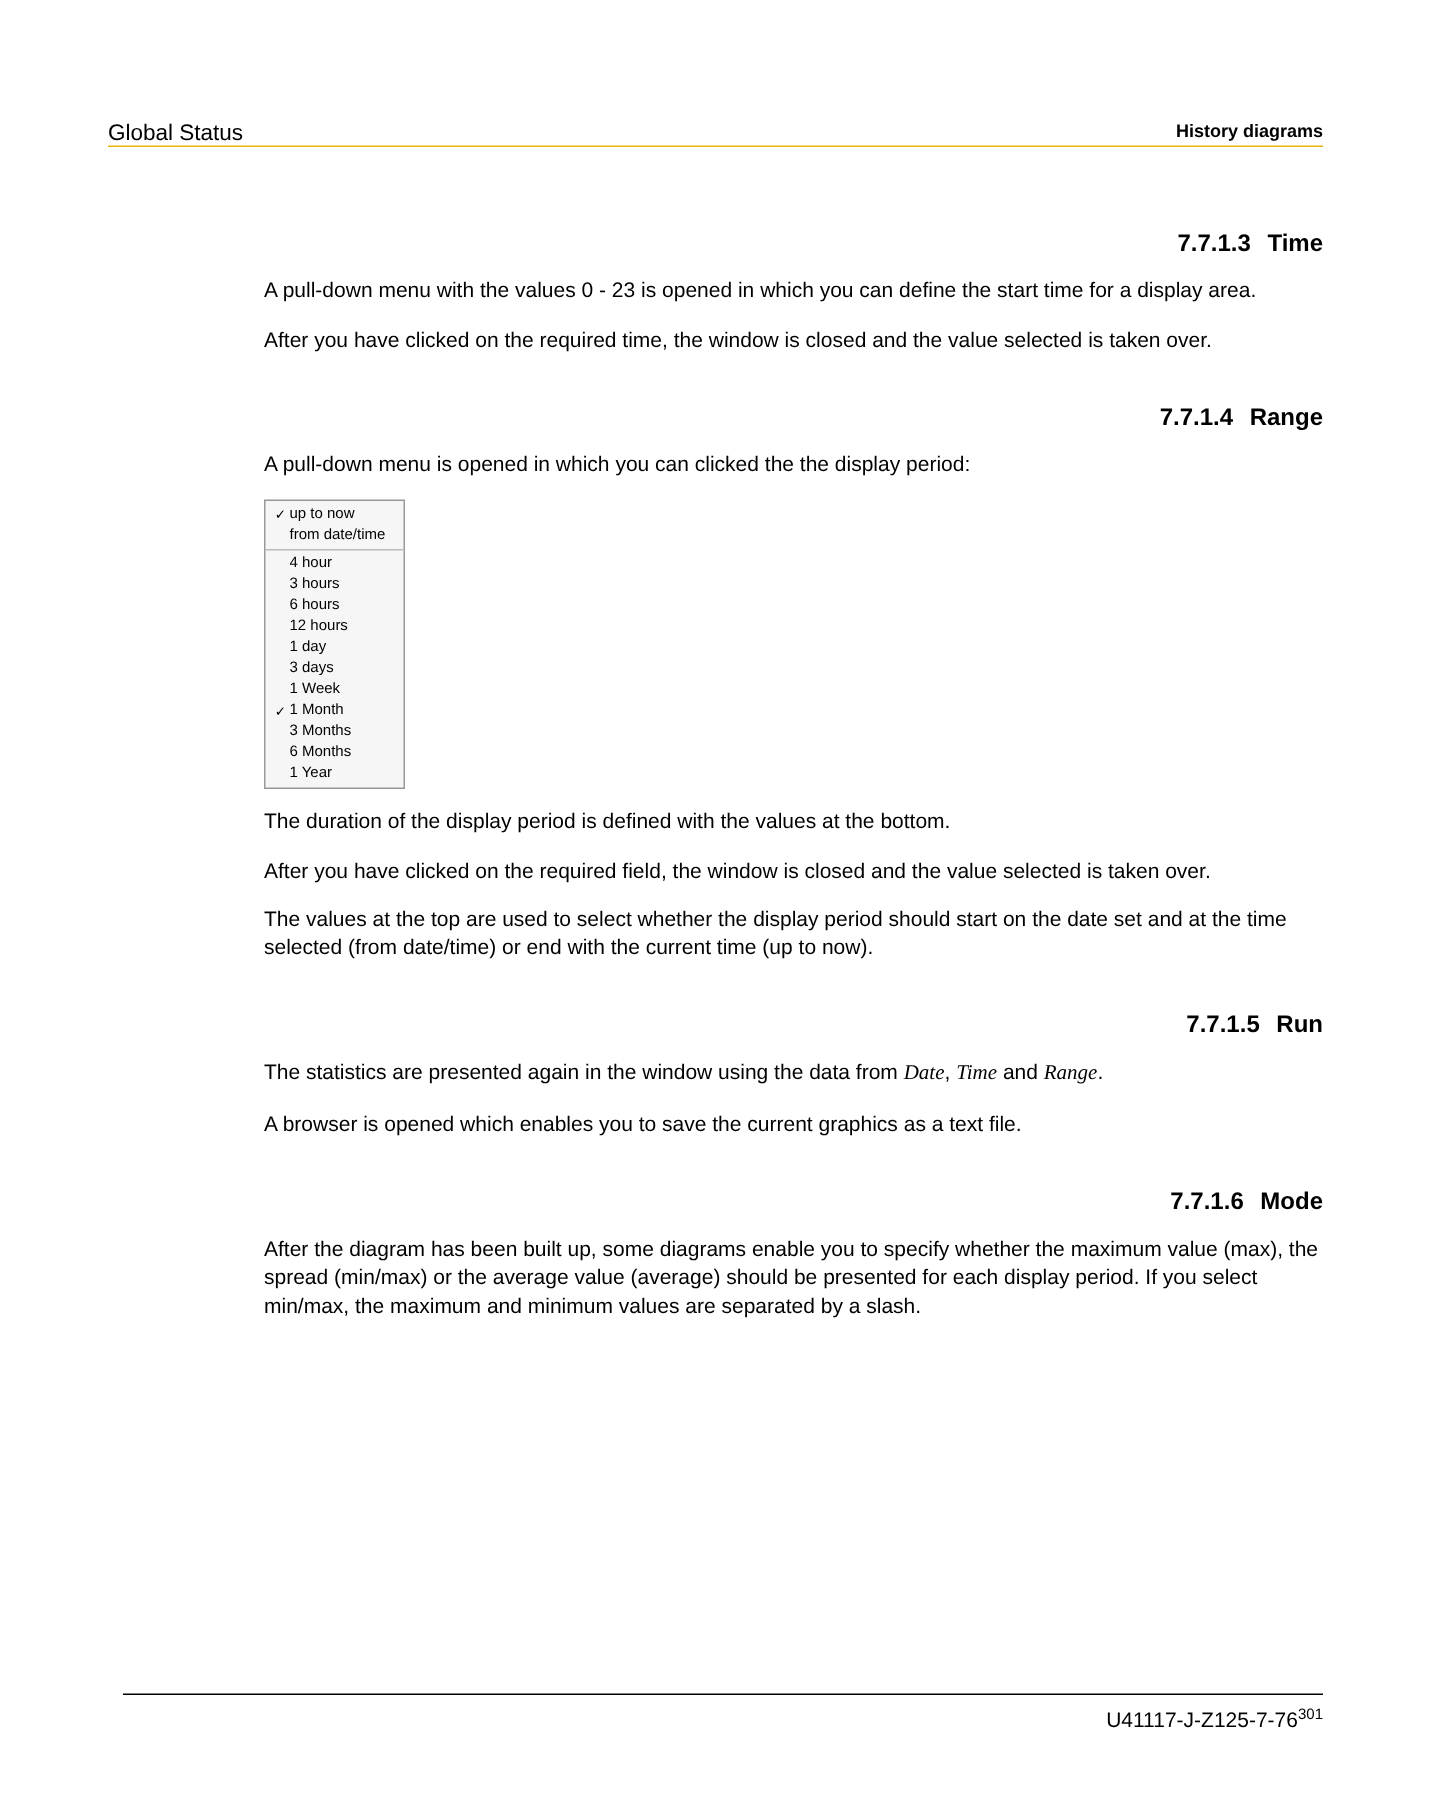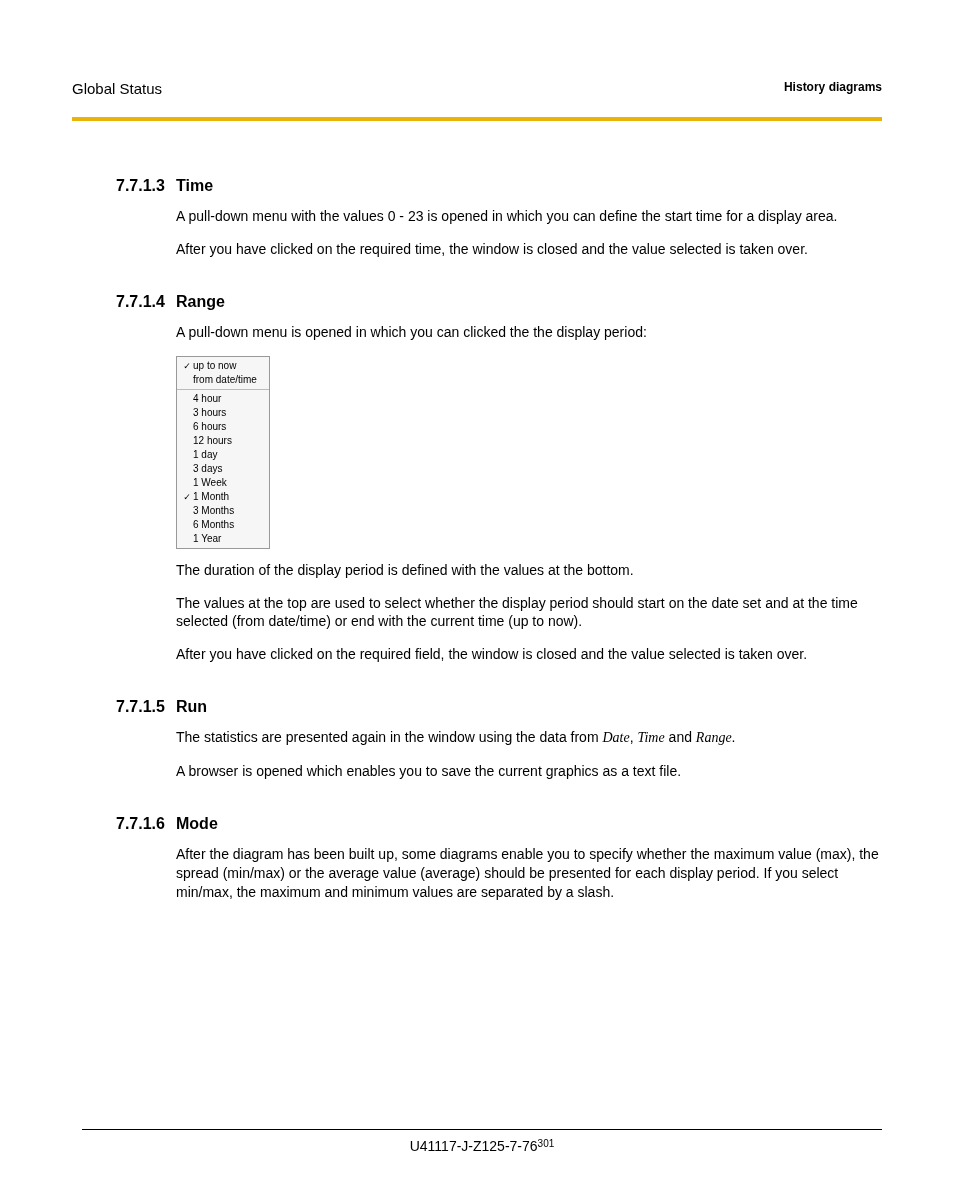--- a/index.html
+++ b/index.html
@@ -9,29 +9,30 @@
     color: #000;
     background: #fff;
     width: 954px;
     height: 1204px;
     position: relative;
     padding: 80px 72px 0 72px;
   }
   .header-row {
     display: flex;
     justify-content: space-between;
-    border-bottom: 4px solid #eab308;
-    padding-bottom: 20px;
+    border-bottom: 1px solid #eab308;
+    padding-bottom: 0;
     margin-bottom: 56px;
   }
   .header-left { font-size: 15px; }
   .header-right { font-size: 12px; font-weight: bold; }
   .section {
     display: flex;
     margin-bottom: 12px;
+    justify-content: flex-end;
   }
   .sec-num {
     width: 60px;
     font-weight: bold;
     font-size: 16px;
     flex-shrink: 0;
     margin-left: 44px;
   }
   .sec-title {
     font-weight: bold;
@@ -82,21 +83,21 @@
   }
   .dd-label { flex: 1; }
   .footer {
     position: absolute;
     left: 82px;
     right: 72px;
     bottom: 50px;
     border-top: 1px solid #000;
     padding-top: 8px;
     display: flex;
-    justify-content: center;
+    justify-content: flex-end;
     font-size: 14px;
   }
   .footer-right { font-size: 10px; }
 </style>
 </head>
 <body>
 
 <div class="header-row">
   <span class="header-left">Global Status</span>
   <span class="header-right">History diagrams</span>
@@ -175,22 +176,22 @@
             <span class="dd-label">6 Months</span>
           </div>
           <div class="dd-item">
             <span class="dd-check"></span>
             <span class="dd-label">1 Year</span>
           </div>
         </div>
     </div>
 
     <p class="para">The duration of the display period is defined with the values at the bottom.</p>
+    <p class="para">After you have clicked on the required field, the window is closed and the value selected is taken over.</p>
     <p class="para">The values at the top are used to select whether the display period should start on the date set and at the time selected (from date/time) or end with the current time (up to now).</p>
-    <p class="para">After you have clicked on the required field, the window is closed and the value selected is taken over.</p>
   </div>
 </div>
 
 <div class="section-wrap">
   <div class="section">
     <div class="sec-num">7.7.1.5</div>
     <div class="sec-title">Run</div>
   </div>
   <div class="body-block">
     <p class="para">

